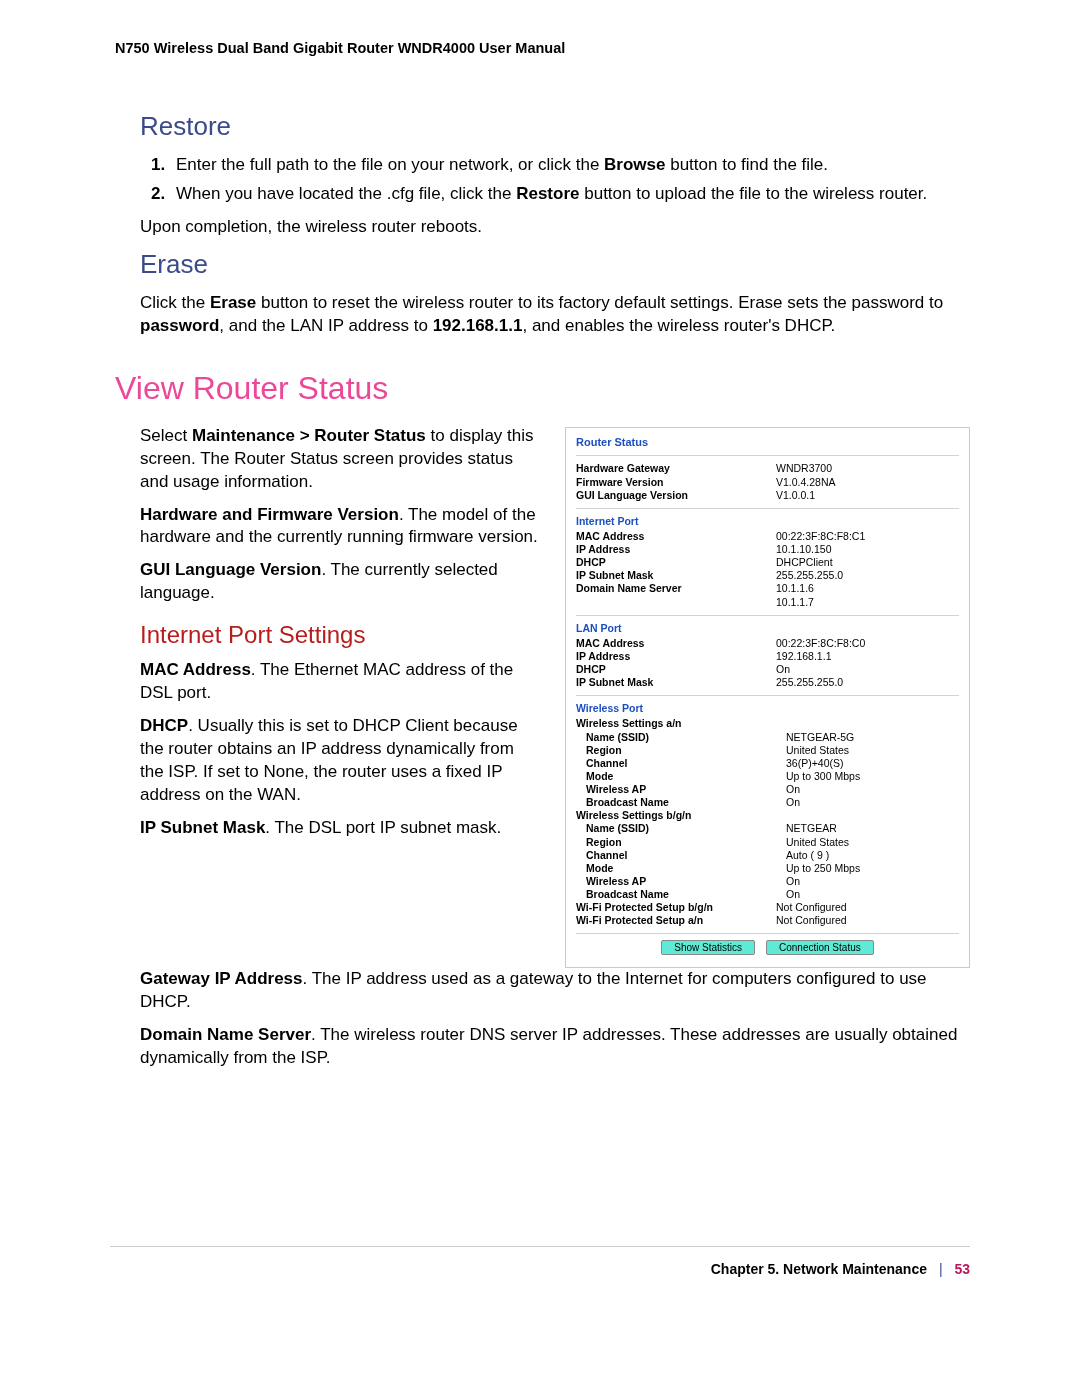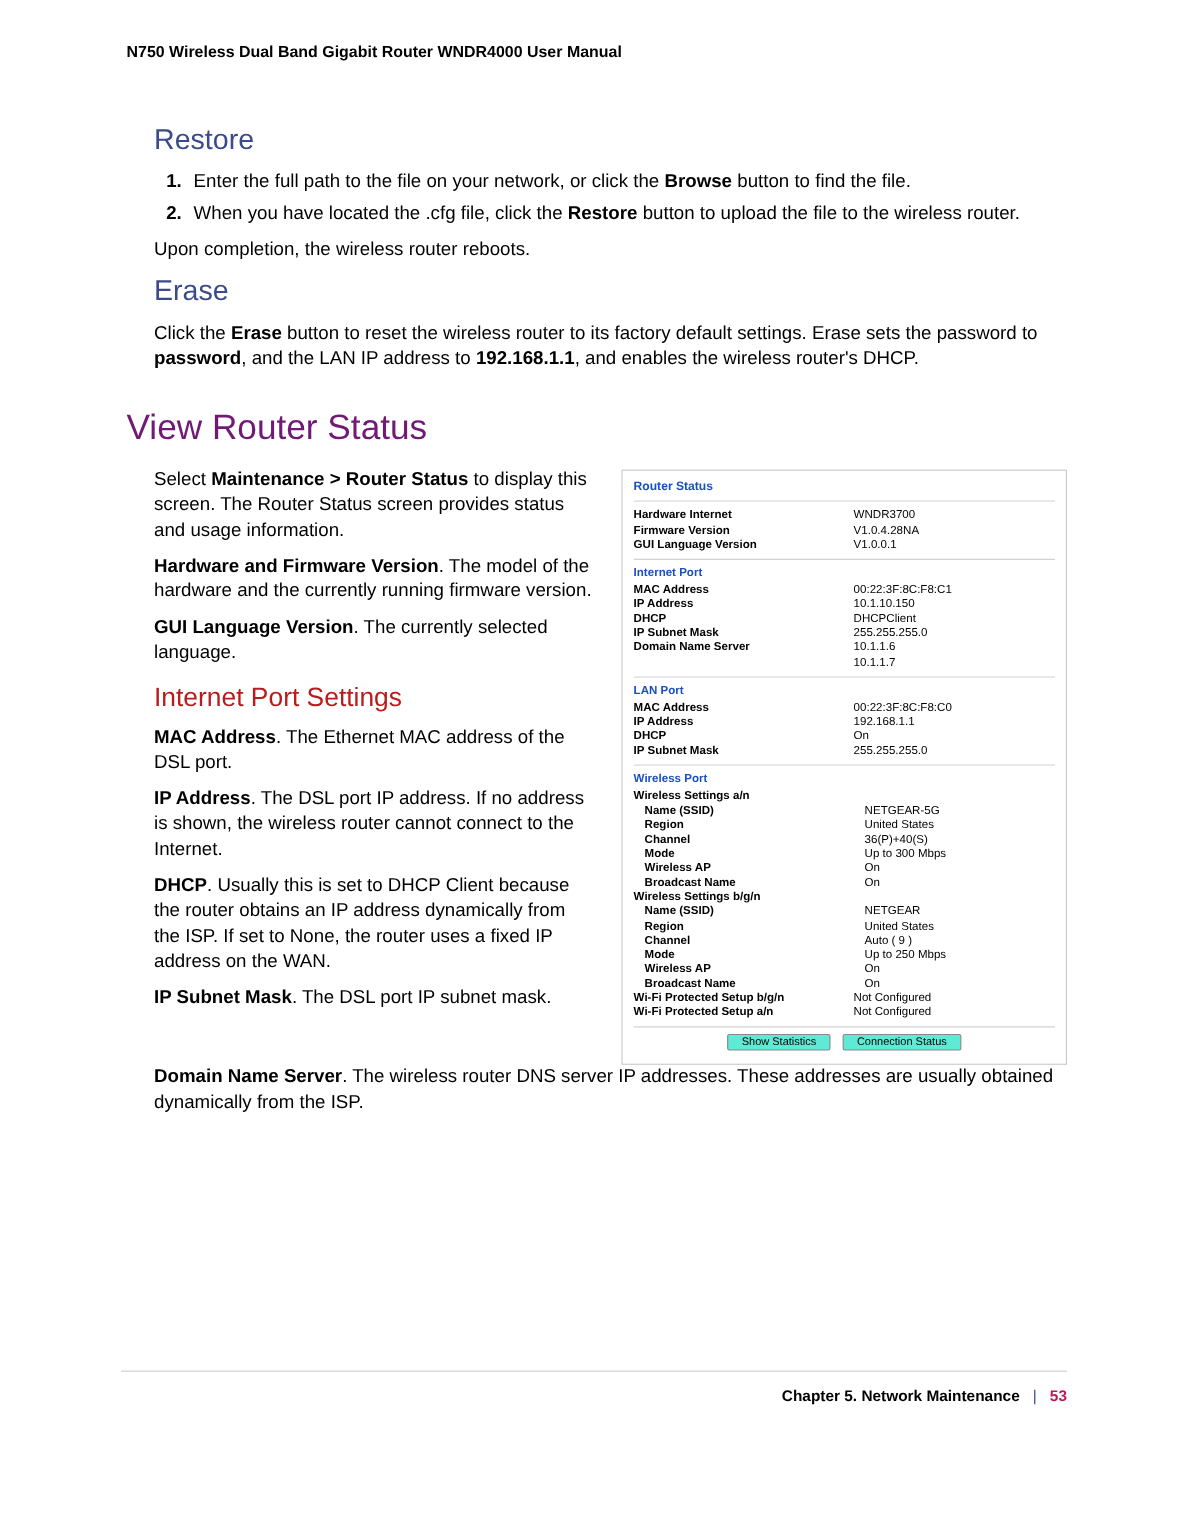--- a/index.html
+++ b/index.html
@@ -28,21 +28,21 @@
     font-family: "Trebuchet MS", "Gill Sans", Futura, sans-serif;
     font-weight: normal;
     font-size: 26px;
     color: #3a4a8a;
     margin: 0 0 12px 0;
   }
   h1 {
     font-family: "Trebuchet MS", "Gill Sans", Futura, sans-serif;
     font-weight: normal;
     font-size: 32px;
-    color: #701a75;
+    color: #ec4899;
     margin: 32px 0 18px -25px;
   }
   h3 {
     font-family: "Trebuchet MS", "Gill Sans", Futura, sans-serif;
     font-weight: normal;
     font-size: 24px;
     color: #b91c1c;
     margin: 16px 0 10px 0;
   }
   p, li {
@@ -181,33 +181,32 @@
         </p>
         <p class="defn">
           <span class="bold">Hardware and Firmware Version</span><span>. The model of the hardware and the currently running firmware version.</span>
         </p>
         <p class="defn">
           <span class="bold">GUI Language Version</span><span>. The currently selected language.</span>
         </p>
 
         <h3>Internet Port Settings</h3>
         <p class="defn"><span class="bold">MAC Address</span><span>. The Ethernet MAC address of the DSL port.</span></p>
-        <p class="defn"><span class="bold">IP Address</span><span>. The DSL port IP address. If no address is shown, the wireless router cannot connect to the Internet.</span></p>
         <p class="defn"><span class="bold">DHCP</span><span>. Usually this is set to DHCP Client because the router obtains an IP address dynamically from the ISP. If set to None, the router uses a fixed IP address on the WAN.</span></p>
         <p class="defn"><span class="bold">IP Subnet Mask</span><span>. The DSL port IP subnet mask.</span></p>
       </div>
 
       <div class="right-col">
         <div class="panel">
           <div class="section">
             <div class="panel-title">Router Status</div>
           </div>
           <div class="section">
             <div class="row">
-                <span class="k">Hardware Internet</span>
+                <span class="k">Hardware Gateway</span>
                 <span class="v">WNDR3700</span>
               </div>
             <div class="row">
                 <span class="k">Firmware Version</span>
                 <span class="v">V1.0.4.28NA</span>
               </div>
             <div class="row">
                 <span class="k">GUI Language Version</span>
                 <span class="v">V1.0.0.1</span>
               </div>
@@ -320,20 +319,21 @@
               </div>
           </div>
           <div class="panel-buttons">
             <button>Show Statistics</button>
             <button>Connection Status</button>
           </div>
         </div>
       </div>
     </div>
 
+    <p class="defn"><span class="bold">Gateway IP Address</span><span>. The IP address used as a gateway to the Internet for computers configured to use DHCP.</span></p>
     <p class="defn"><span class="bold">Domain Name Server</span><span>. The wireless router DNS server IP addresses. These addresses are usually obtained dynamically from the ISP.</span></p>
   </div>
 
   <div class="footer">
     <span class="chap">Chapter 5.  Network Maintenance</span>
     <span class="sep">|</span>
     <span class="pg">53</span>
   </div>
 </div>
 

